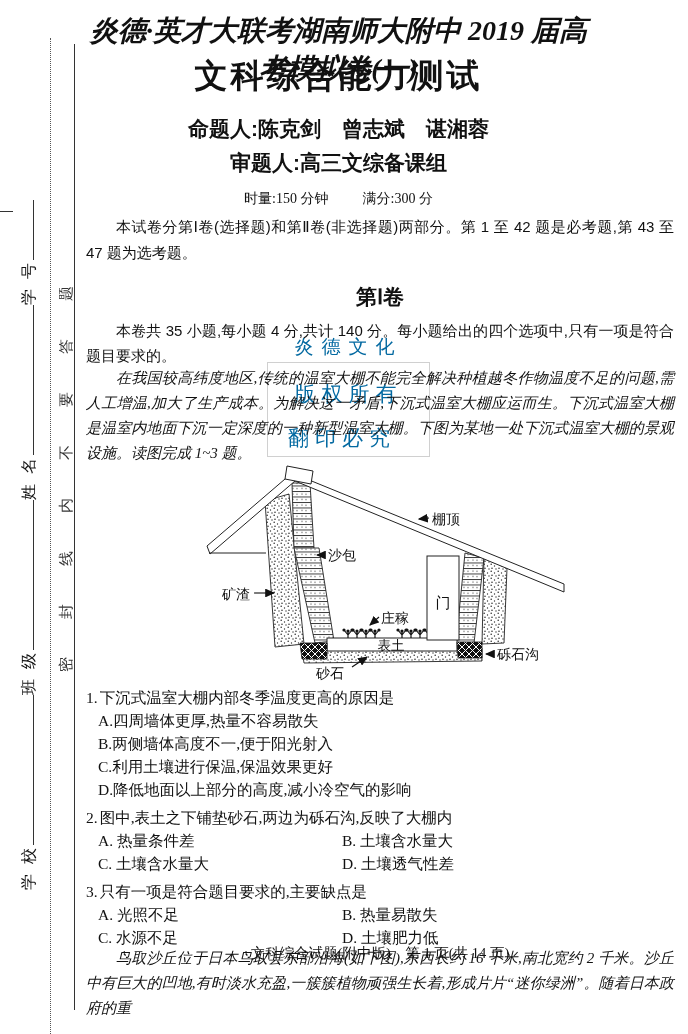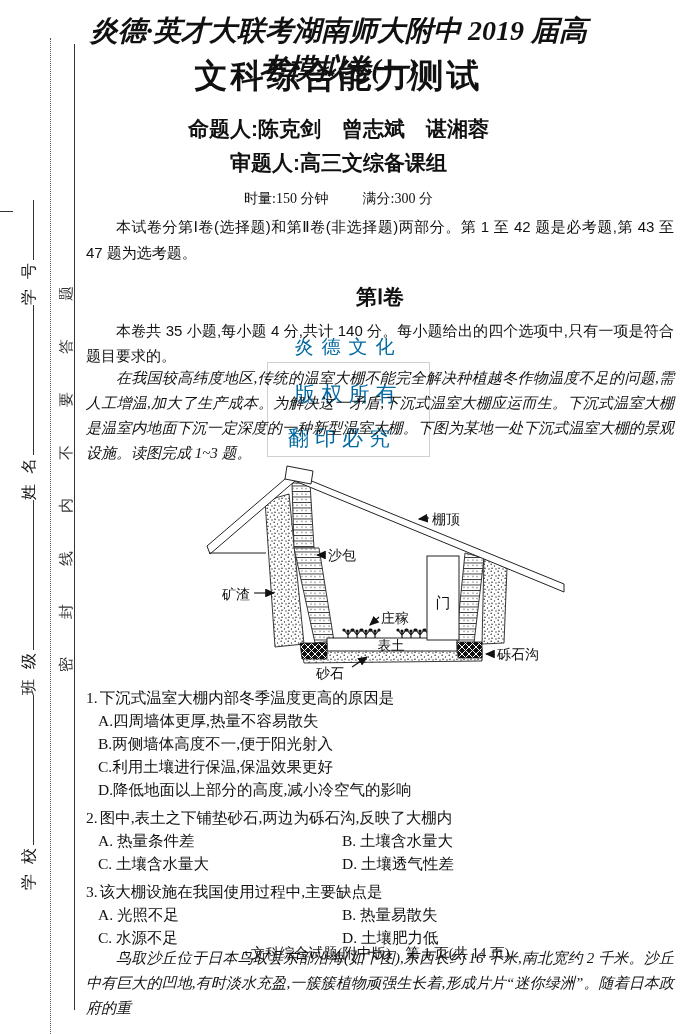--- a/index.html
+++ b/index.html
@@ -203,21 +203,21 @@
     <div class="optrow">
       <span><span>A.</span> <span>热量条件差</span></span>
       <span class="opt-right"><span>B.</span> <span>土壤含水量大</span></span>
     </div>
     <div class="optrow">
       <span><span>C.</span> <span>土壤含水量大</span></span>
       <span class="opt-right"><span>D.</span> <span>土壤透气性差</span></span>
     </div>
 
     <div class="qline qgap">
-      <span>3.</span><span>该大棚设施在我国使用过程中,主要缺点是</span>
+      <span>3.</span><span>只有一项是符合题目要求的,主要缺点是</span>
     </div>
     <div class="optrow">
       <span><span>A.</span> <span>光照不足</span></span>
       <span class="opt-right"><span>B.</span> <span>热量易散失</span></span>
     </div>
     <div class="optrow">
       <span><span>C.</span> <span>水源不足</span></span>
       <span class="opt-right"><span>D.</span> <span>土壤肥力低</span></span>
     </div>
   </div>

